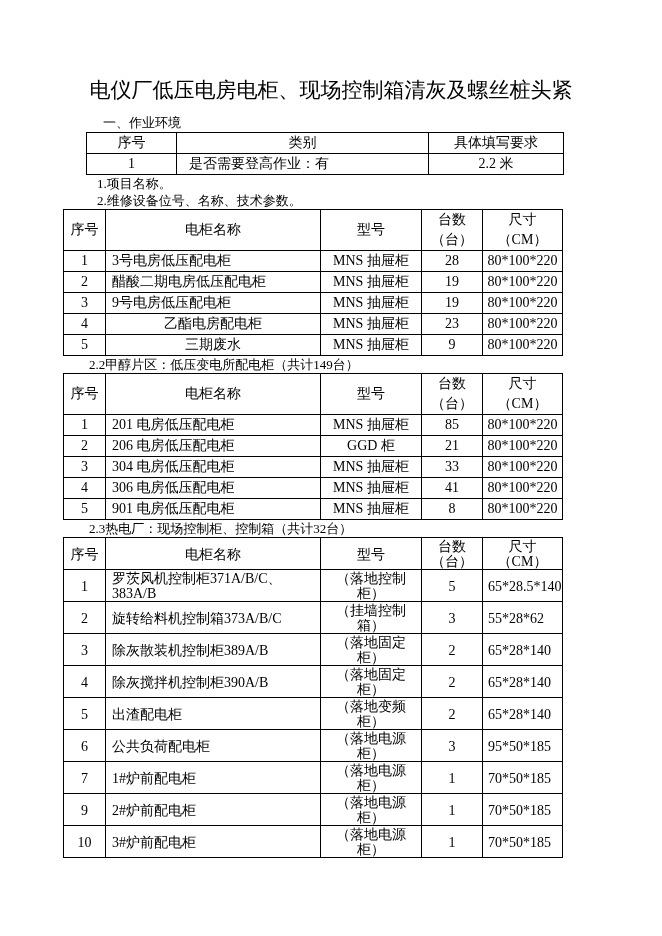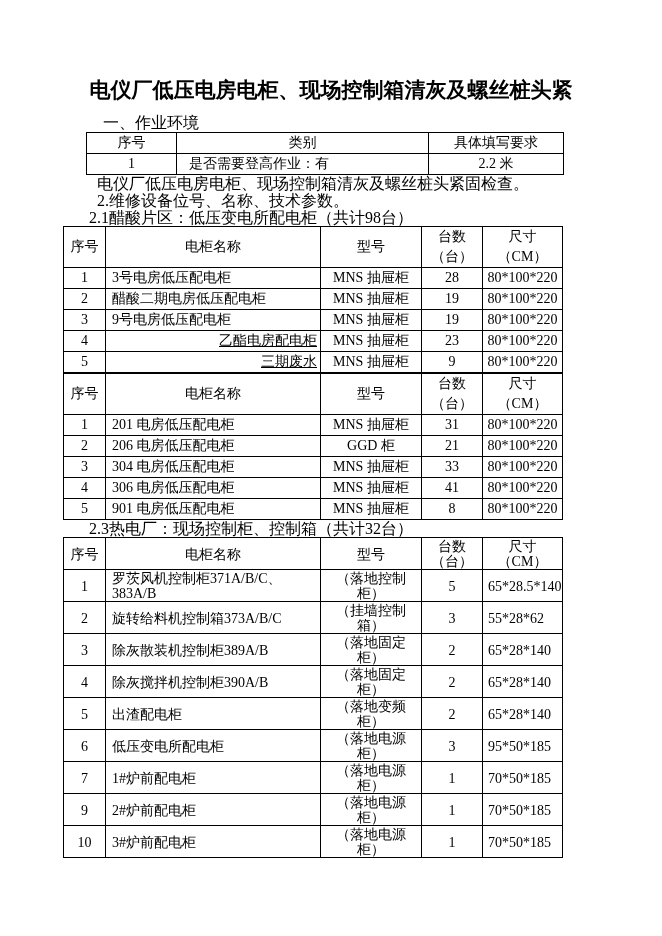--- a/index.html
+++ b/index.html
@@ -2,40 +2,40 @@
 <html><head>
 <meta charset="utf-8">
 <style>
   * { margin: 0; padding: 0; box-sizing: border-box; }
   html, body { background: #e8e8e8; }
   body { font-family: "Liberation Serif", "DejaVu Serif", serif; color: #000; }
   .page {
     width: 662px; height: 936px; background: #fff; margin: 0 auto;
     padding: 72px 63px 0 63px; overflow: hidden;
   }
-  .title { font-size: 21px; font-weight: bold; text-align: center; line-height: 36px; margin-bottom: 6px; }
+  .title { font-size: 21px; font-weight: normal; text-align: center; line-height: 36px; margin-bottom: 6px; }
   .title .tl { display: block; }
-  p { font-size: 16px; line-height: 17px; }
+  p { font-size: 13px; line-height: 17px; }
   .h-sec { padding-left: 40px; line-height: 18px; }
   .h-num { padding-left: 34px; }
   .h-sub { padding-left: 26px; }
   table { border-collapse: collapse; table-layout: fixed; font-size: 14px; padding-left: 28px; }
   th, td {
     border: 1px solid #000; font-weight: normal; text-align: center;
     white-space: pre-line; overflow: hidden; padding: 0 3px;
   }
   
   .env { width: 477px; margin-left: 23px; }
   .env th, .env td { height: 21px; line-height: 20px; }
   .env td:nth-child(2) { text-align: left; padding-left: 12px; margin-left: 40px; }
   
   .main { width: 499px; }
   .wide th, .wide td { height: 21px; line-height: 20px; }
   .main td:nth-child(2) { text-align: left; padding-left: 6px; }
-  .main td.center { text-align: right; padding-left: 3px; text-decoration: underline; }
+  .main td.center { text-align: center; padding-left: 3px; }
   
   .tight th, .tight td { height: 16px; line-height: 15px; padding-top: 1px; }
   .tight td:nth-child(5) { text-align: left; padding-left: 5px; }
 </style>
 </head>
 <body>
 
 <div class="page">
 
   <h1 class="title">
@@ -59,24 +59,23 @@
       </thead>
       <tbody>
         <tr>
           <td>1</td>
           <td>是否需要登高作业：有</td>
           <td>2.2 米</td>
         </tr>
       </tbody>
     </table>
 
-  <p class="h-num">电仪厂低压电房电柜、现场控制箱清灰及螺丝桩头紧固检查。</p>
+  <p class="h-num">1.项目名称。</p>
   <p class="h-num">2.维修设备位号、名称、技术参数。</p>
 
-  <p class="h-sub">2.1醋酸片区：低压变电所配电柜（共计98台）</p>
   <table class="main wide">
     <colgroup>
       <col style="width:42px">
         <col style="width:215px">
         <col style="width:101px">
         <col style="width:61px">
         <col style="width:80px">
     </colgroup>
   <thead>
         <tr>
@@ -119,20 +118,21 @@
         <tr>
           <td>5</td>
           <td class="center">三期废水</td>
           <td>MNS 抽屉柜</td>
           <td>9</td>
           <td>80*100*220</td>
         </tr>
       </tbody>
     </table>
 
+  <p class="h-sub">2.2甲醇片区：低压变电所配电柜（共计149台）</p>
   <table class="main wide">
     <colgroup>
       <col style="width:42px">
         <col style="width:215px">
         <col style="width:101px">
         <col style="width:61px">
         <col style="width:80px">
     </colgroup>
   <thead>
         <tr>
@@ -141,21 +141,21 @@
           <th>型号</th>
           <th>台数（台）</th>
           <th>尺寸（CM）</th>
         </tr>
       </thead>
       <tbody>
         <tr>
           <td>1</td>
           <td>201 电房低压配电柜</td>
           <td>MNS 抽屉柜</td>
-          <td>31</td>
+          <td>85</td>
           <td>80*100*220</td>
         </tr>
         <tr>
           <td>2</td>
           <td>206 电房低压配电柜</td>
           <td>GGD 柜</td>
           <td>21</td>
           <td>80*100*220</td>
         </tr>
         <tr>
@@ -232,21 +232,21 @@
         </tr>
         <tr>
           <td>5</td>
           <td>出渣配电柜</td>
           <td>（落地变频柜）</td>
           <td>2</td>
           <td>65*28*140</td>
         </tr>
         <tr>
           <td>6</td>
-          <td>低压变电所配电柜</td>
+          <td>公共负荷配电柜</td>
           <td>（落地电源柜）</td>
           <td>3</td>
           <td>95*50*185</td>
         </tr>
         <tr>
           <td>7</td>
           <td>1#炉前配电柜</td>
           <td>（落地电源柜）</td>
           <td>1</td>
           <td>70*50*185</td>

